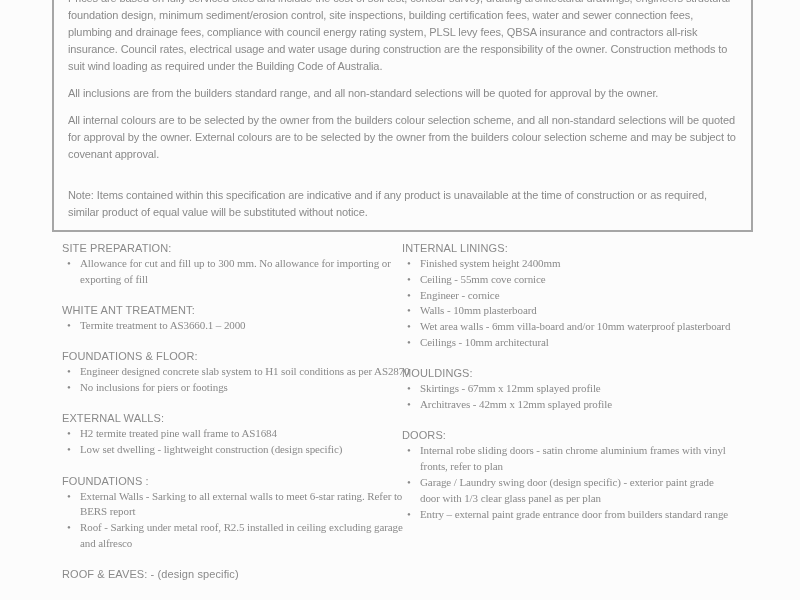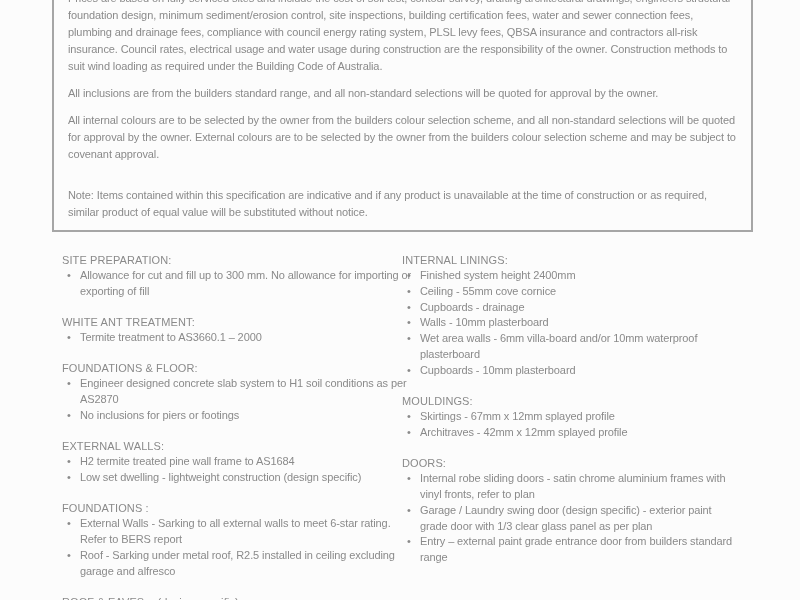--- a/index.html
+++ b/index.html
@@ -35,33 +35,34 @@
   .col {
     position: absolute;
     top: 240px;
     font-size: 11px;
     line-height: 15.8px;
     letter-spacing: -0.1px;
   }
   .col-left  { left: 62px;  width: 356px; }
   .col-right { left: 402px; width: 332px; }
   .spec-section { margin-top: 14.5px; }
-  .spec-section:first-child { margin-top: 12px; }
+  .spec-section:first-child { margin-top: 0; }
   .spec-heading {
     margin: 0;
     font-size: 11px;
     font-weight: normal;
     line-height: 16px;
     color: #8a8a8a;
     letter-spacing: 0.1px;
   }
   .spec-list {
     margin: 0;
     padding: 0;
     list-style: none;
+    font-family: Liberation Serif, serif;
   }
   .spec-list li {
     position: relative;
     padding-left: 18px;
   }
   .spec-list li::before {
     content: "\2022";
     position: absolute;
     left: 5px;
     top: 0;
@@ -126,24 +127,24 @@
     <ul class="spec-list"></ul>
   </section>
 </div>
 
   <div class="col col-right">
   <section class="spec-section">
     <h3 class="spec-heading">INTERNAL LININGS:</h3>
     <ul class="spec-list">
           <li>Finished system height 2400mm</li>
           <li>Ceiling - 55mm cove cornice</li>
-          <li>Cupboards - drainage</li>
+          <li>Engineer - cornice</li>
           <li>Walls - 10mm plasterboard</li>
           <li>Wet area walls - 6mm villa-board and/or 10mm waterproof plasterboard</li>
-          <li>Cupboards - 10mm plasterboard</li>
+          <li>Ceilings - 10mm architectural</li>
         </ul>
   </section>
 
   <section class="spec-section">
     <h3 class="spec-heading">MOULDINGS:</h3>
     <ul class="spec-list">
           <li>Skirtings - 67mm x 12mm splayed profile</li>
           <li>Architraves - 42mm x 12mm splayed profile</li>
         </ul>
   </section>

